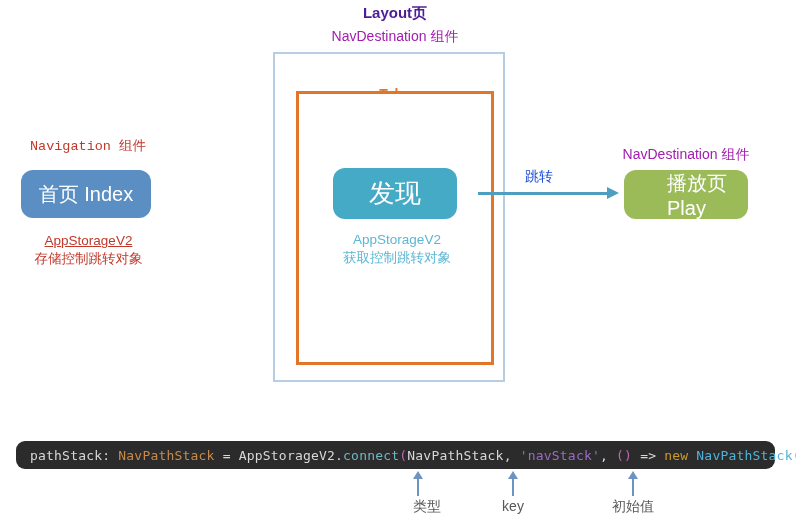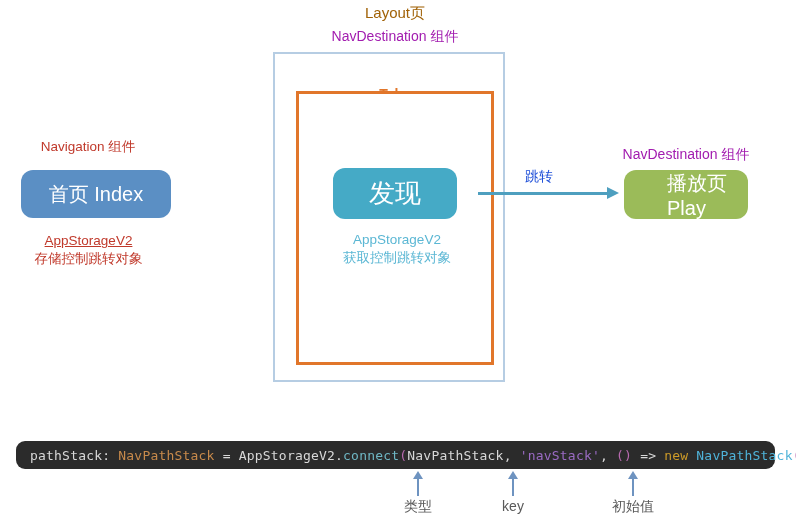--- a/index.html
+++ b/index.html
@@ -26,35 +26,36 @@
   .lbl {
     position: absolute;
     white-space: nowrap;
     line-height: 1.15;
   }
   .center-x { transform: translateX(-50%); }
 
   
   .title-layout {
     font-size: 15px;
-    color: #a16207;
+    color: #4c1d95;
+    font-weight: bold;
   }
   .title-red {
     font-size: 14px;
     color: #a21caf;
   }
   .title-tabs {
     font-size: 14px;
     font-weight: bold;
     color: #E1762A;
   }
   .title-nav-red {
     font-size: 13.5px;
     color: #C0392B;
-    font-family: Liberation Sans, sans-serif;
+    font-family: Liberation Mono, monospace;
   }
 
   
   .box-blue-outline {
     position: absolute;
     border: 2px solid #B6CDE3;
     background: #ffffff;
     box-sizing: border-box;
   }
   
@@ -185,21 +186,21 @@
   <div class="lbl title-red center-x" style="left:395px; top:28px;">NavDestination 组件</div>
 
   <div class="box-blue-outline" style="left:273px; top:52px; width:232px; height:330px;"></div>
 
   <div class="lbl title-tabs center-x" style="left:395px; top:86px;">Tabs</div>
 
   <div class="box-orange-outline" style="left:296px; top:91px; width:198px; height:274px;"></div>
 
   <div class="lbl title-nav-red center-x" style="left:88px; top:139px;">Navigation 组件</div>
 
-  <div class="card card-index" style="left:21px; top:170px; width:150px; height:48px;text-align:center;">
+  <div class="card card-index" style="left:21px; top:170px; width:130px; height:48px;text-align:center;">
     <span>首页 Index</span>
   </div>
 
   <div class="cap-red" style="left:0px; top:232px; width:177px;">
     <span class="u">AppStorageV2</span><br>
     <span>存储控制跳转对象</span>
   </div>
 
   <div class="card card-discover" style="left:333px; top:168px; width:124px; height:51px;">
     <span>发现</span>
@@ -221,21 +222,21 @@
     <span>播放页 Play</span>
   </div>
 
   <div class="codebar" style="left:16px; top:441px; width:759px; height:28px;">
     <span id="code-line"><span class="c-plain">pathStack</span><span class="c-plain">: </span><span class="c-type">NavPathStack</span><span class="c-plain"> = </span><span class="c-class">AppStorageV2</span><span class="c-plain">.</span><span class="c-method">connect</span><span class="c-paren">(</span><span class="c-plain">NavPathStack</span><span class="c-plain">, </span><span class="c-string">'navStack'</span><span class="c-plain">, </span><span class="c-paren">(</span><span class="c-paren">)</span><span class="c-plain"> =&gt; </span><span class="c-kw">new</span><span class="c-plain"> </span><span class="c-cls2">NavPathStack</span><span class="c-paren">(</span></span>
   </div>
 
   <div>
     <div class="ann-head" style="left:413px; top:471px;"></div>
     <div class="ann-line" style="left:417px; top:479px; height:17px;"></div>
-    <div class="ann-label center-x" style="left:418px; top:498px;">类型</div>
+    <div class="ann-label center-x" style="left:427px; top:498px;">类型</div>
   </div>
 
   <div>
     <div class="ann-head" style="left:508px; top:471px;"></div>
     <div class="ann-line" style="left:512px; top:479px; height:17px;"></div>
     <div class="ann-label center-x" style="left:513px; top:498px;">key</div>
   </div>
 
   <div>
     <div class="ann-head" style="left:628px; top:471px;"></div>

